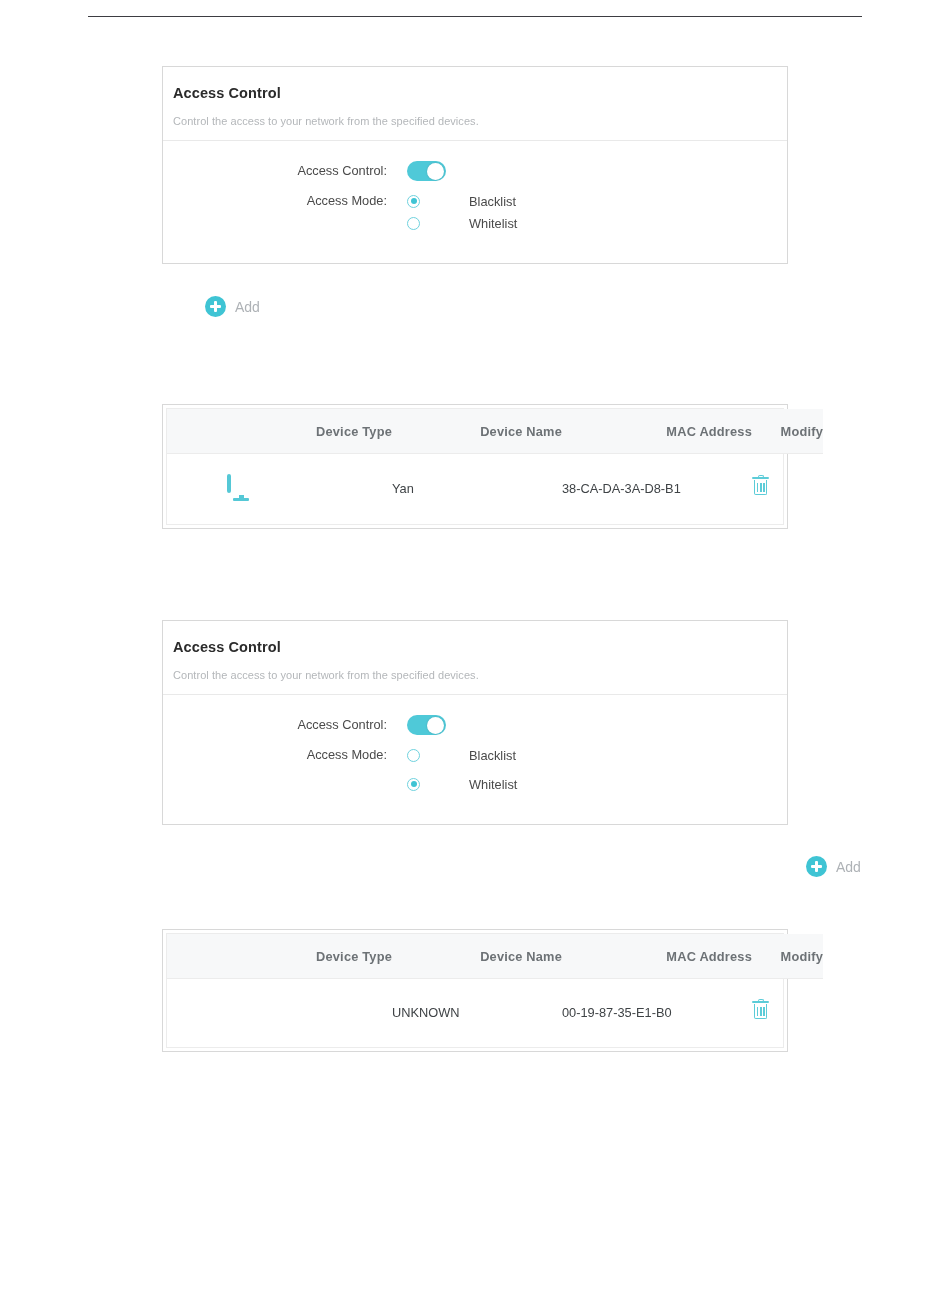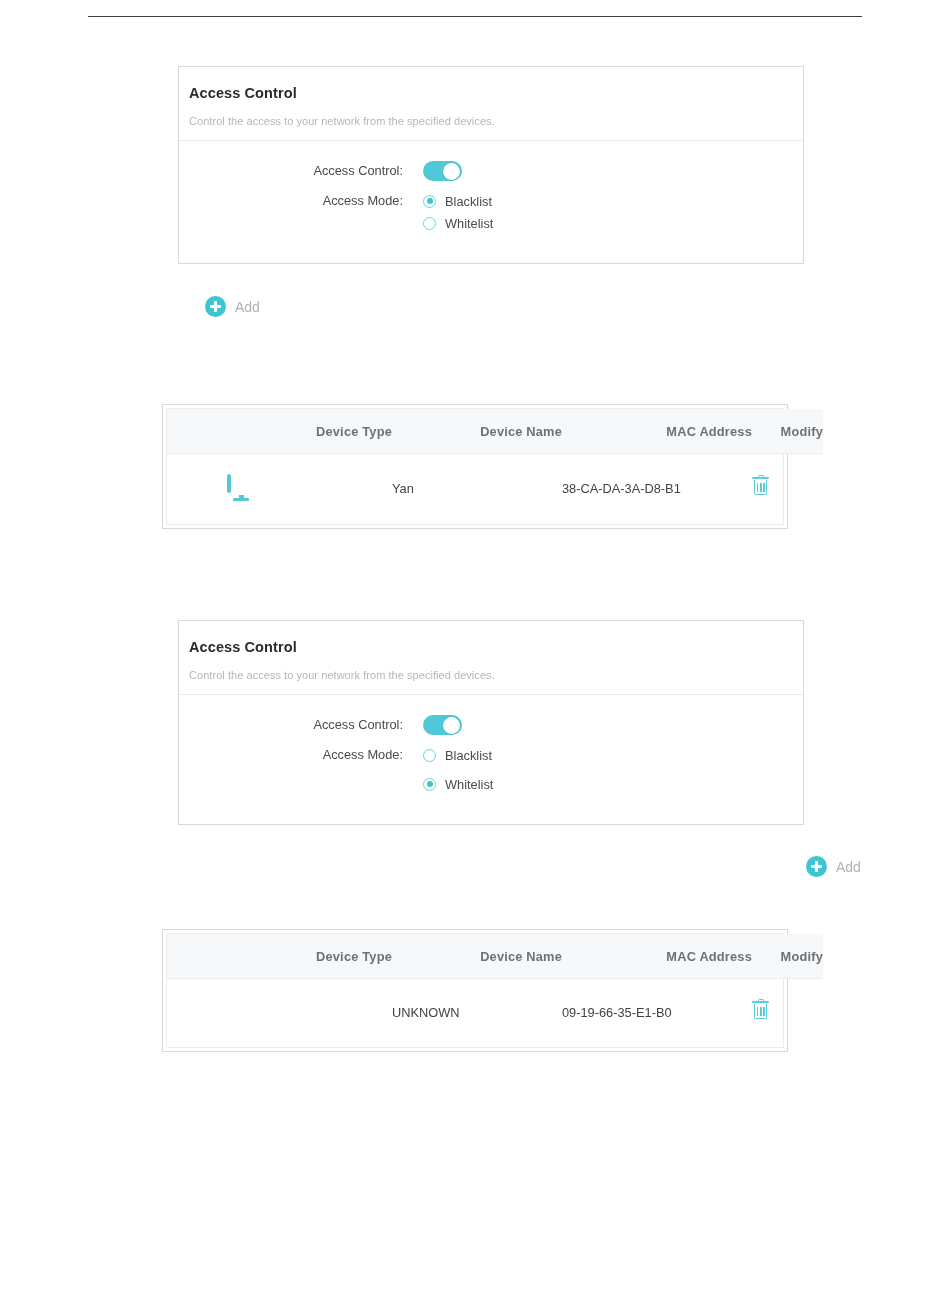--- a/index.html
+++ b/index.html
@@ -21,21 +21,21 @@
     left: 88px;
     top: 16px;
     width: 774px;
     height: 1px;
     background: #3d3d42;
   }
 
   
   .panel {
     position: absolute;
-    left: 178px;
+    left: 162px;
     width: 626px;
     background: #ffffff;
     border: 1px solid #d8d8d8;
     box-sizing: border-box;
   }
   .panel-title {
     font-size: 14.5px;
     font-weight: bold;
     color: #2b2b2b;
     padding: 18px 0 0 10px;
@@ -91,20 +91,21 @@
     background: #ffffff;
     box-shadow: 0 0 2px rgba(0,0,0,.18);
   }
 
   
   .radio-line {
     display: flex;
     align-items: center;
     height: 20px;
     margin-bottom: 2px;
+    gap: 40px;
   }
   .radio {
     width: 13px;
     height: 13px;
     border-radius: 50%;
     border: 1.5px solid #6fd2de;
     box-sizing: border-box;
     background: #fff;
     position: relative;
     margin-right: 9px;
@@ -412,21 +413,21 @@
         <th class="c1">Device Type</th>
         <th class="c2">Device Name</th>
         <th class="c3">MAC Address</th>
         <th class="c4">Modify</th>
       </tr>
     </thead>
     <tbody>
       <tr>
         <td class="c1"></td>
         <td class="c2">UNKNOWN</td>
-        <td class="c3">09-19-66-35-E1-B0</td>
+        <td class="c3">00-19-87-35-E1-B0</td>
         <td class="c4">
           <span class="trash">
             <span class="handle"></span>
             <span class="lid"></span>
             <span class="can"></span>
             <span class="bar b1"></span>
             <span class="bar b2"></span>
             <span class="bar b3"></span>
           </span>
         </td>

